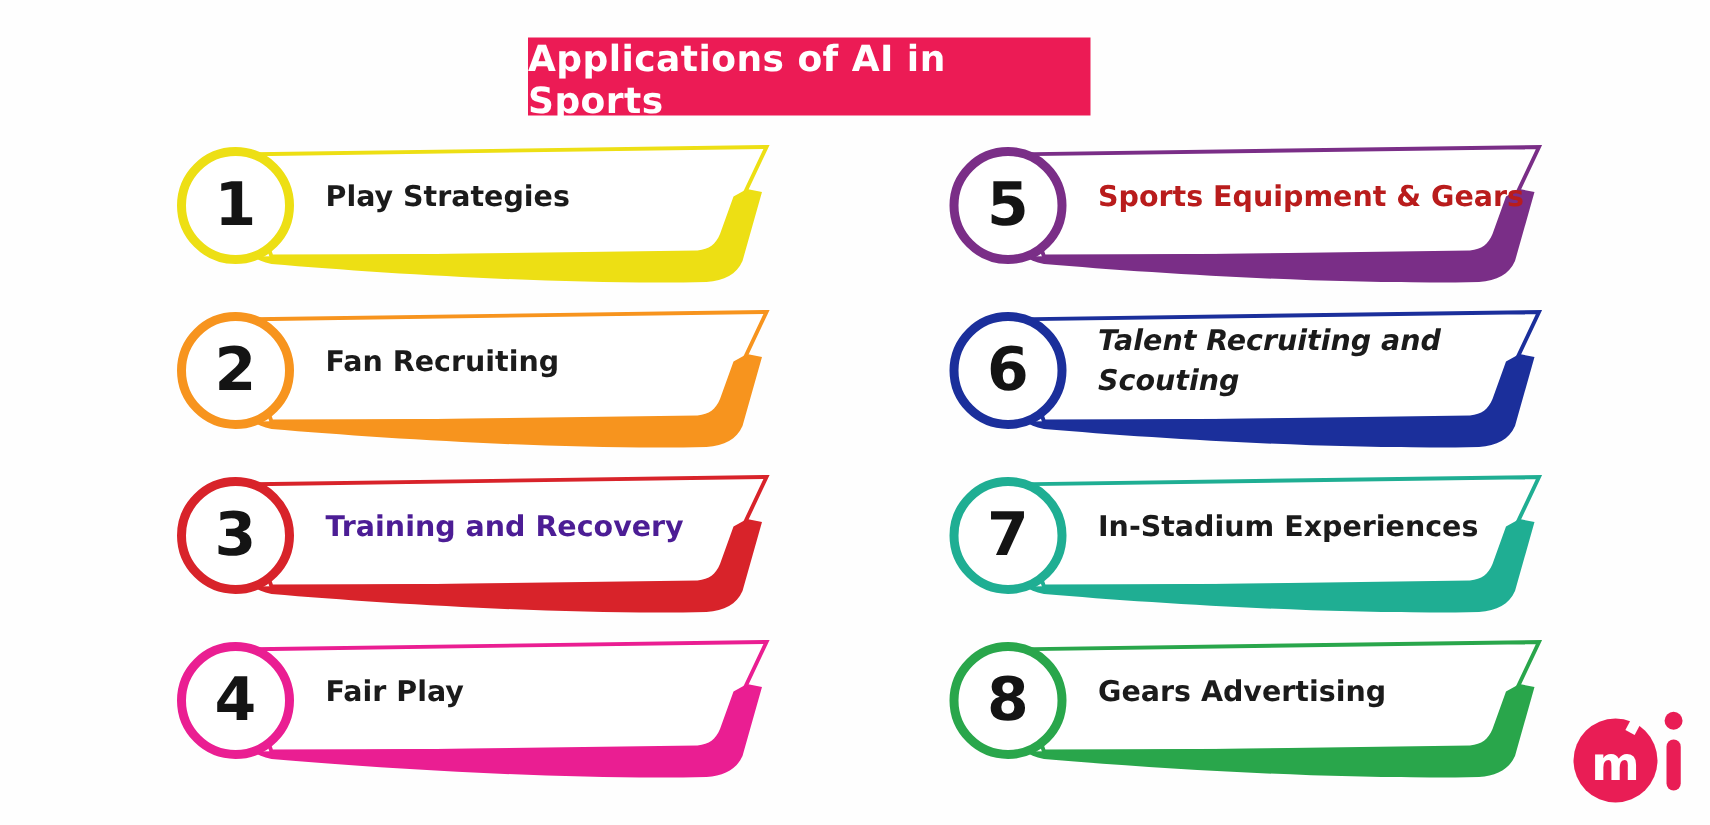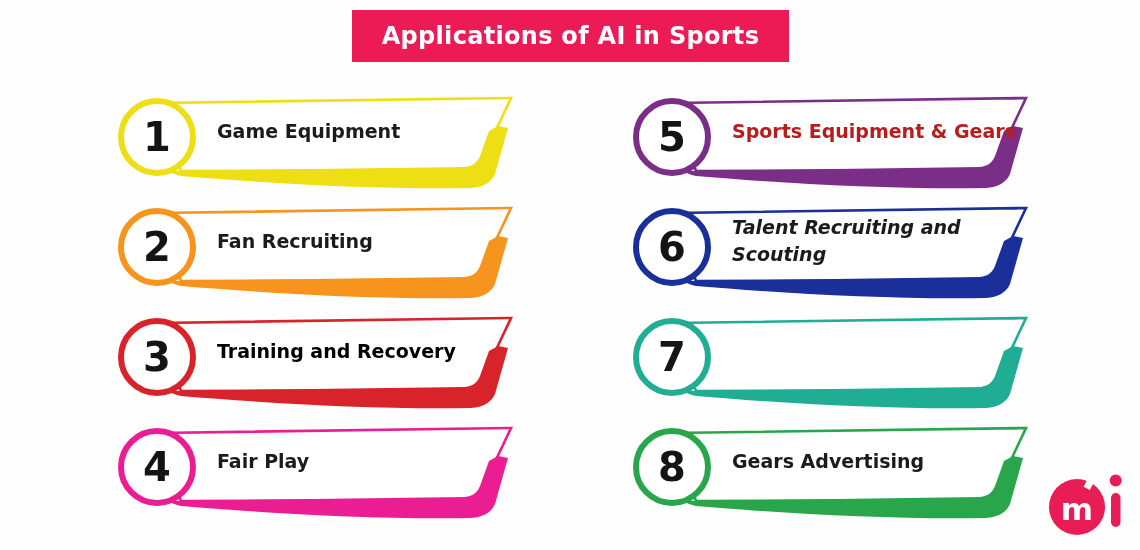--- a/index.html
+++ b/index.html
@@ -5,22 +5,22 @@
   html,body{margin:0;padding:0;}
   .canvas{
     position:relative;
     width:1140px;height:550px;
     background:#fefefe;
     overflow:hidden;
     font-family:"DejaVu Sans","Liberation Sans",sans-serif;
   }
   .title-banner{
     position:absolute;
-    left:352px;top:10px;width:437px;height:52px;
-    display:flex;align-items:center;justify-content:center;
+    left:352px;top:25px;width:375px;height:52px;
+    display:flex;align-items:flex-start;justify-content:center;
   }
   .title-banner span{
     color:#fff;font-size:24px;font-weight:700;letter-spacing:.3px;
   }
   .item{
     position:absolute;width:400px;height:114px;
   }
   .item svg.ribbon{position:absolute;left:0;top:0;width:400px;height:114px;display:block;}
   .item .num{
     position:absolute;left:3px;top:12px;width:78px;height:78px;
@@ -57,21 +57,21 @@
                L 393,42
                L 380,88
                C 376,97 368,101 356,102
                C 268,104 148,97 66,90
                Q 57,88 54,85
                Z" stroke="none" fill="#EDDF14"></path>
 
       <circle class="numcirc" cx="42" cy="51" r="36" fill="#ffffff" stroke-width="6" stroke="#EDDF14"></circle>
     </svg>
     <div class="num" style="color: rgb(20, 20, 20);">1</div>
-    <div class="label" style="color: rgb(27, 27, 27);">Game Equipment</div>
+    <div class="label" style="color: rgb(27, 27, 27);">Play Strategies</div>
   </div>
       <div class="item" style="left: 115px; top: 196px;">
     <svg class="ribbon" viewBox="0 0 400 114">
 
       <path class="banner" d="M 42,17 L 396,12 L 362,84 L 66,85 Z" fill="#ffffff" stroke-width="2.6" stroke-linejoin="miter" stroke="#F7941E"></path>
 
       <path class="swoosh" d="M 54,85
                L 350,81
                C 358,80 362,77 365,70
                L 374,45
@@ -101,21 +101,21 @@
                L 393,42
                L 380,88
                C 376,97 368,101 356,102
                C 268,104 148,97 66,90
                Q 57,88 54,85
                Z" stroke="none" fill="#D8232A"></path>
 
       <circle class="numcirc" cx="42" cy="51" r="36" fill="#ffffff" stroke-width="6" stroke="#D8232A"></circle>
     </svg>
     <div class="num" style="color: rgb(20, 20, 20);">3</div>
-    <div class="label" style="color: #000000;">Training and Recovery</div>
+    <div class="label" style="color: #4c1d95;">Training and Recovery</div>
   </div>
       <div class="item" style="left: 115px; top: 416px;">
     <svg class="ribbon" viewBox="0 0 400 114">
 
       <path class="banner" d="M 42,17 L 396,12 L 362,84 L 66,85 Z" fill="#ffffff" stroke-width="2.6" stroke-linejoin="miter" stroke="#EA1E92"></path>
 
       <path class="swoosh" d="M 54,85
                L 350,81
                C 358,80 362,77 365,70
                L 374,45
@@ -189,20 +189,21 @@
                L 393,42
                L 380,88
                C 376,97 368,101 356,102
                C 268,104 148,97 66,90
                Q 57,88 54,85
                Z" stroke="none" fill="#1FAE93"></path>
 
       <circle class="numcirc" cx="42" cy="51" r="36" fill="#ffffff" stroke-width="6" stroke="#1FAE93"></circle>
     </svg>
     <div class="num" style="color: rgb(20, 20, 20);">7</div>
+    <div class="label" style="color: rgb(27, 27, 27);">In-Stadium Experiences</div>
   </div>
       <div class="item" style="left: 630px; top: 416px;">
     <svg class="ribbon" viewBox="0 0 400 114">
 
       <path class="banner" d="M 42,17 L 396,12 L 362,84 L 66,85 Z" fill="#ffffff" stroke-width="2.6" stroke-linejoin="miter" stroke="#29A64B"></path>
 
       <path class="swoosh" d="M 54,85
                L 350,81
                C 358,80 362,77 365,70
                L 374,45

